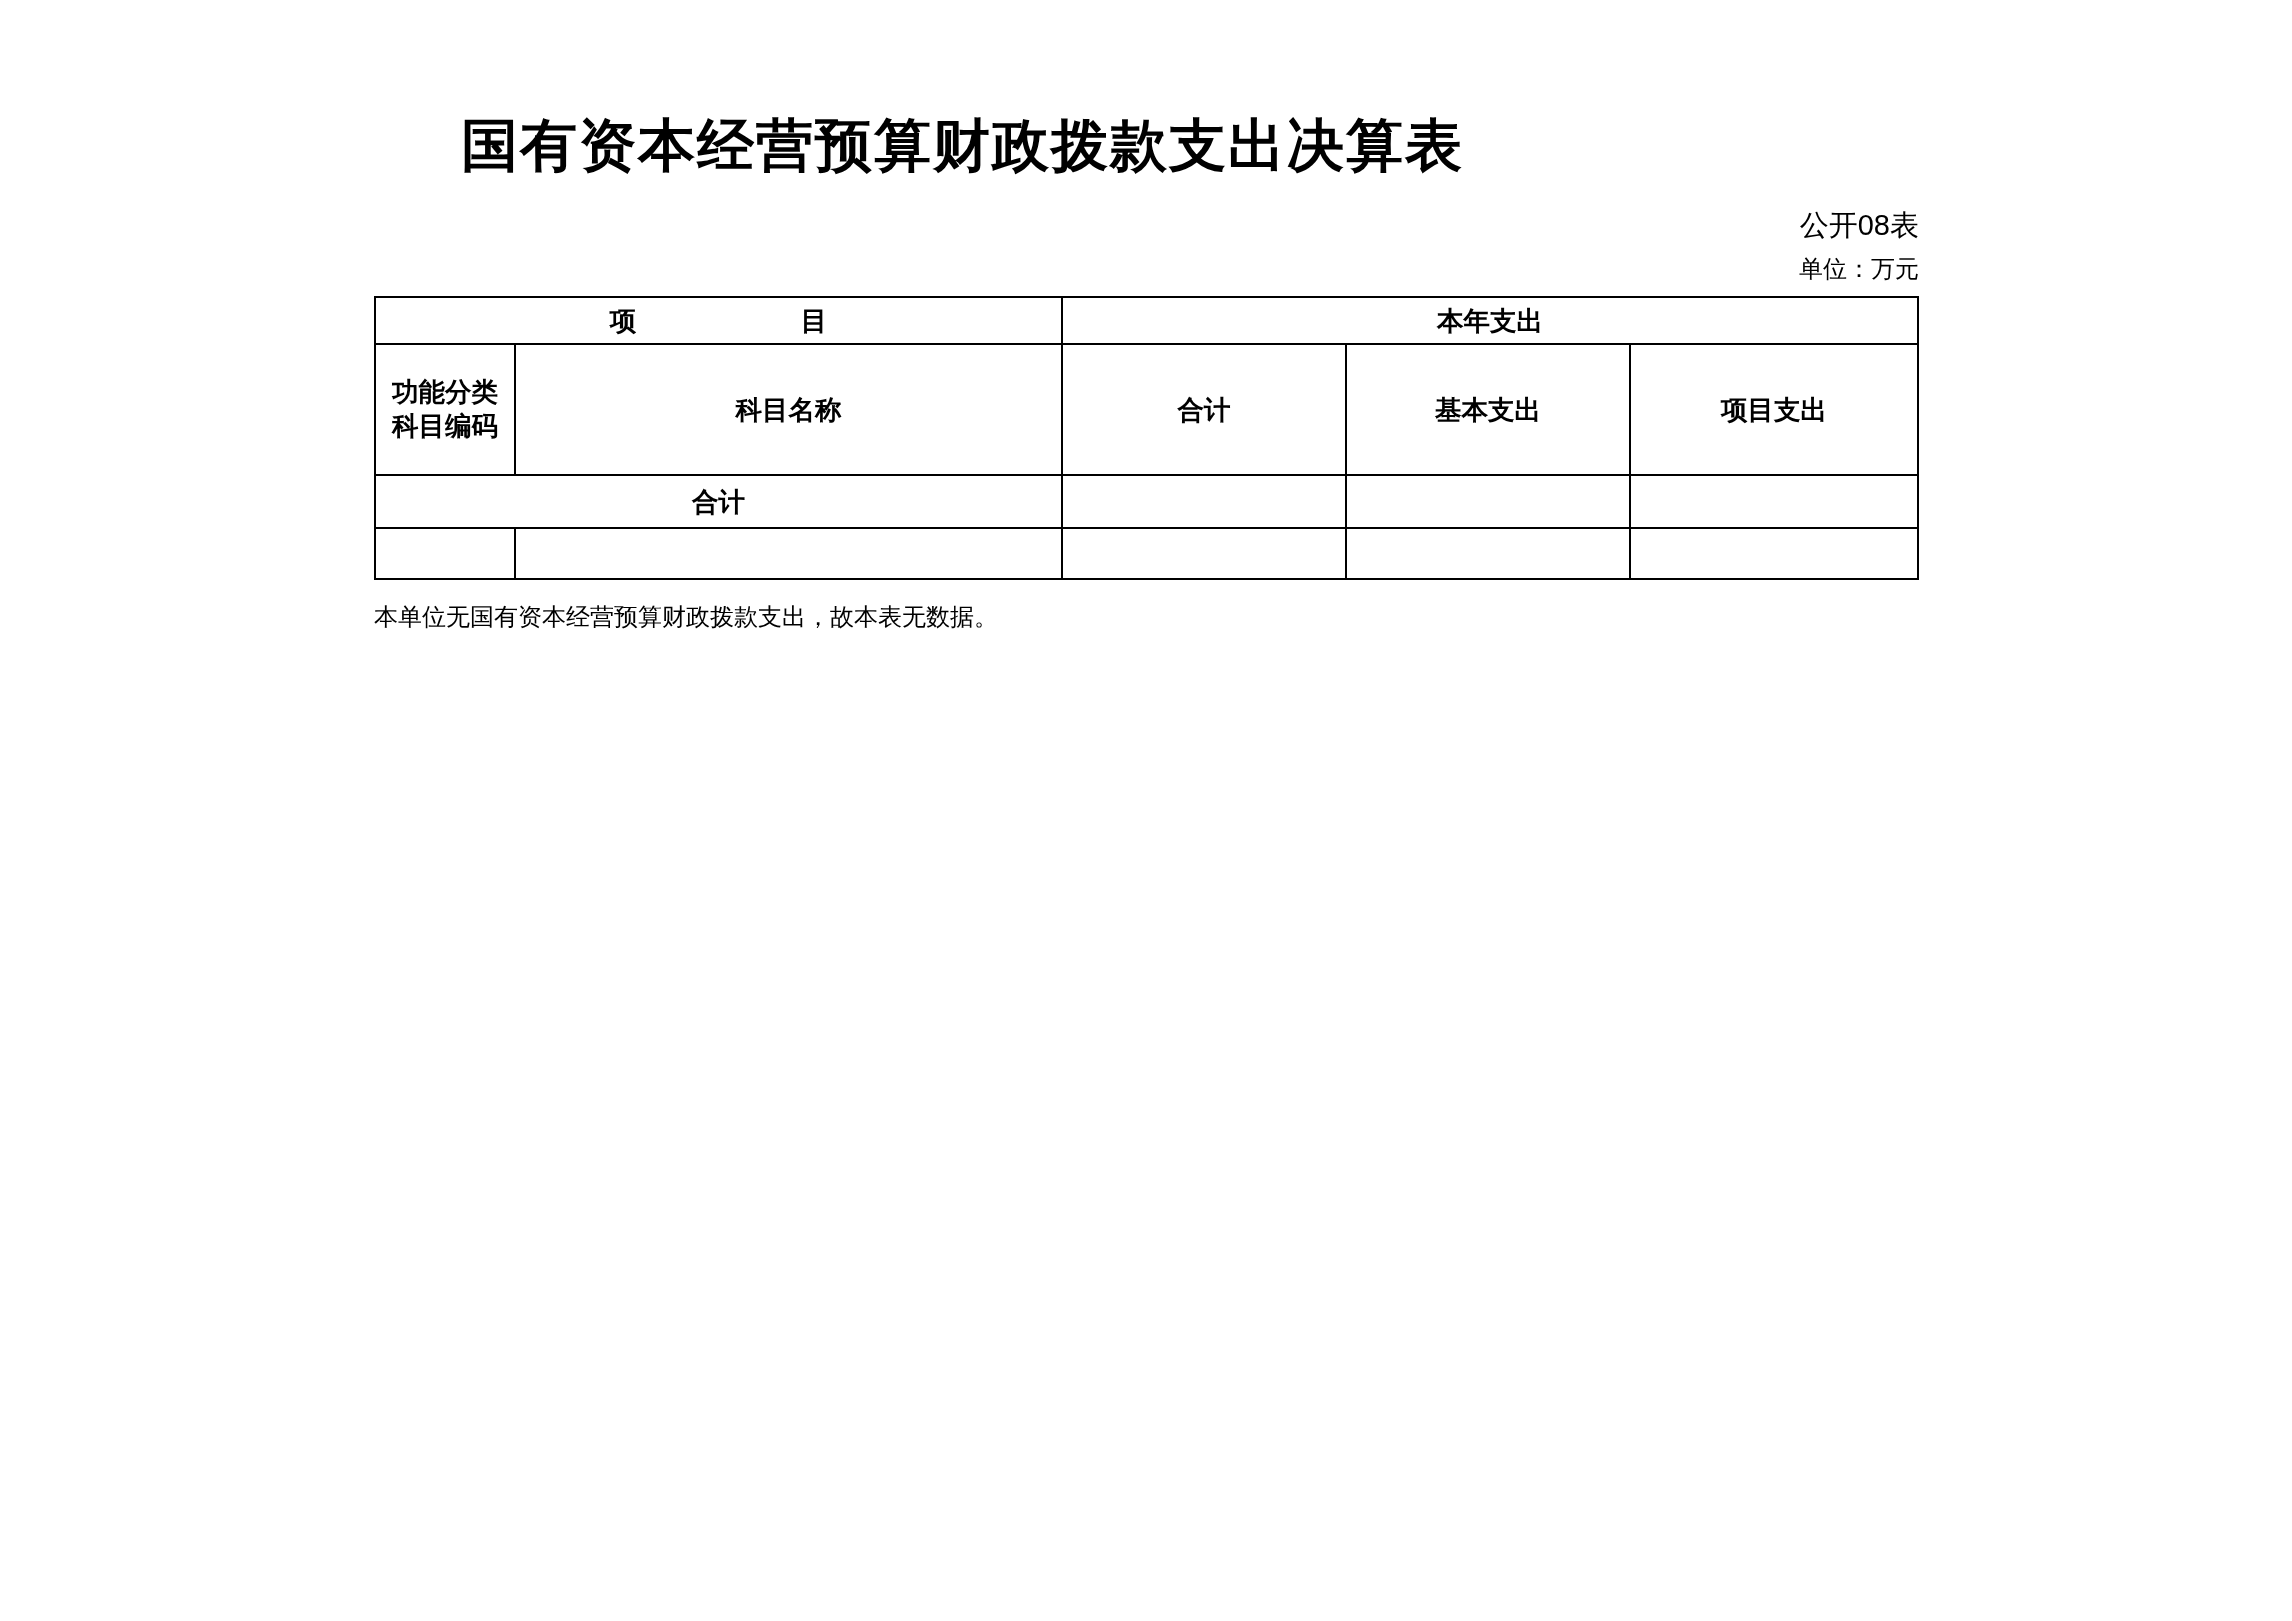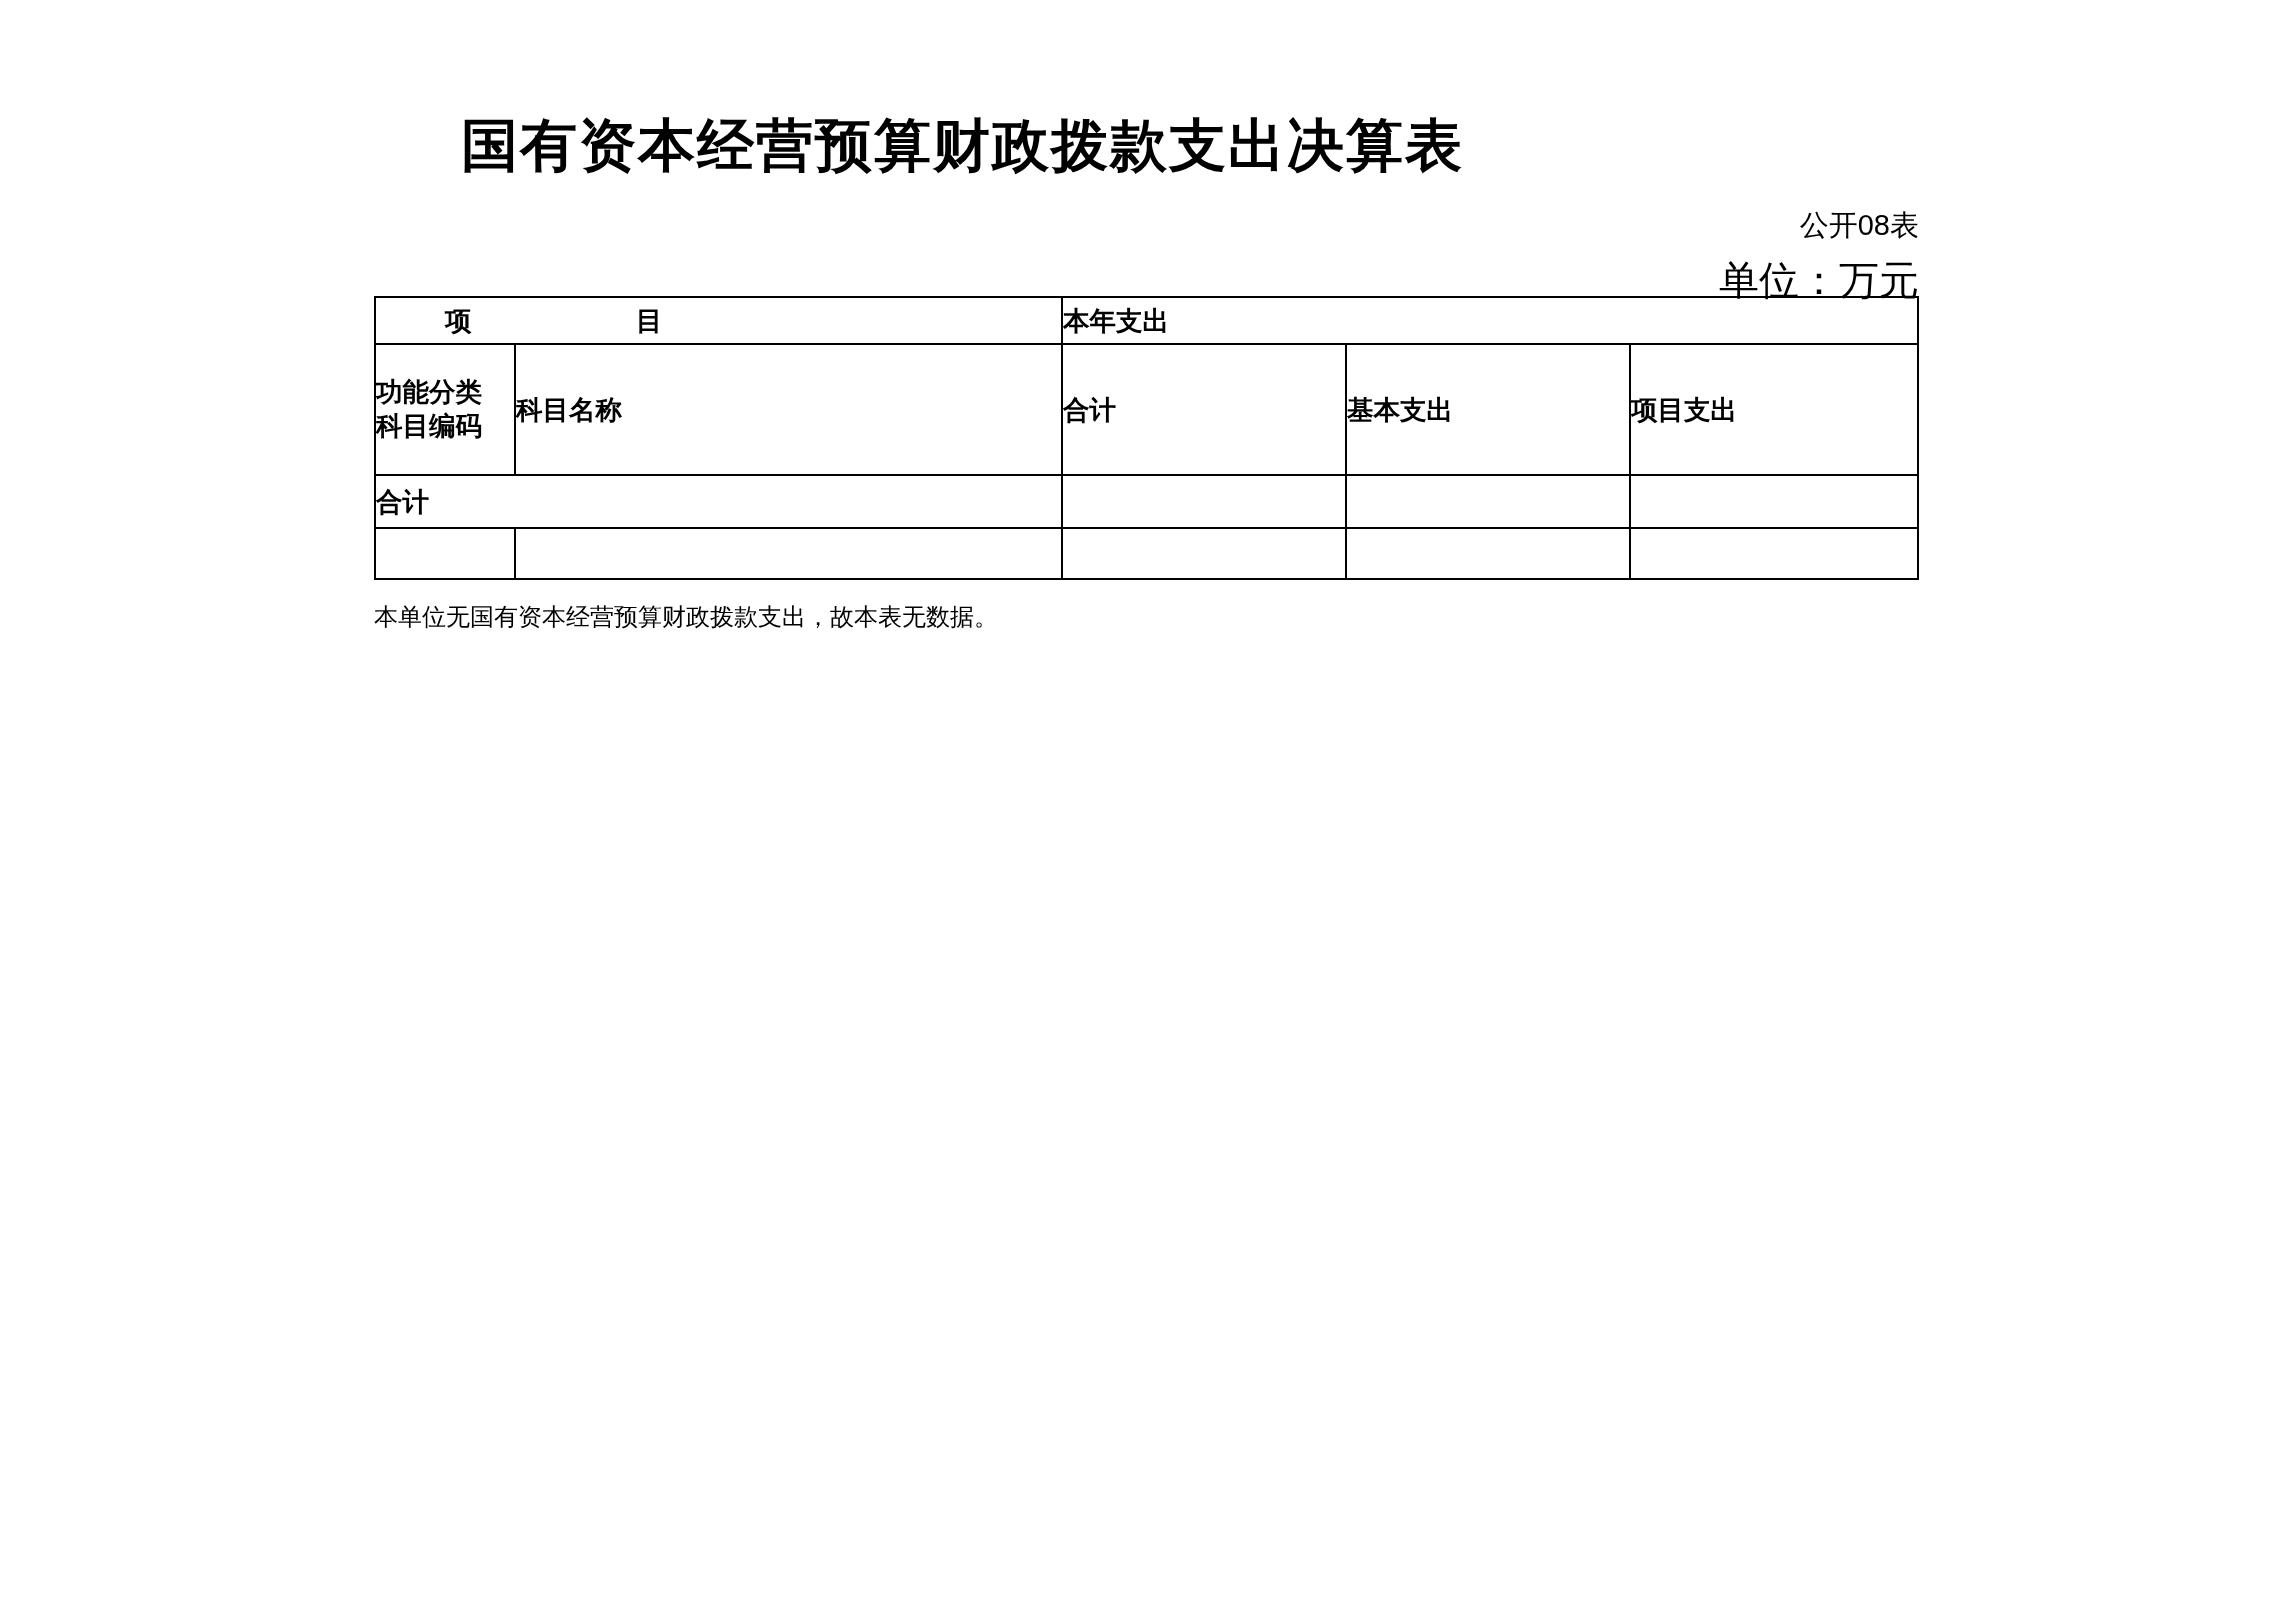--- a/index.html
+++ b/index.html
@@ -42,33 +42,33 @@
   .dept-line {
     position: absolute;
     left: 377px;
     top: 253px;
     font-size: 30px;
   }
   .unit-line {
     position: absolute;
     right: 374px;
     top: 253px;
-    font-size: 40px;
+    font-size: 24px;
   }
   table.main {
     position: absolute;
     left: 374px;
     top: 296px;
     width: 1544px;
     border-collapse: collapse;
     table-layout: fixed;
   }
   table.main td {
     border: 2px solid #000000;
-    text-align: left;
+    text-align: center;
     vertical-align: middle;
     font-size: 26.5px;
     font-weight: bold;
     font-family: "Liberation Sans", "DejaVu Sans", sans-serif;
     padding: 0;
   }
   .r-head1 td { height: 45px; }
   .r-head2 td { height: 129px; }
   .r-total td { height: 51px; }
   .r-blank td { height: 49px; }

